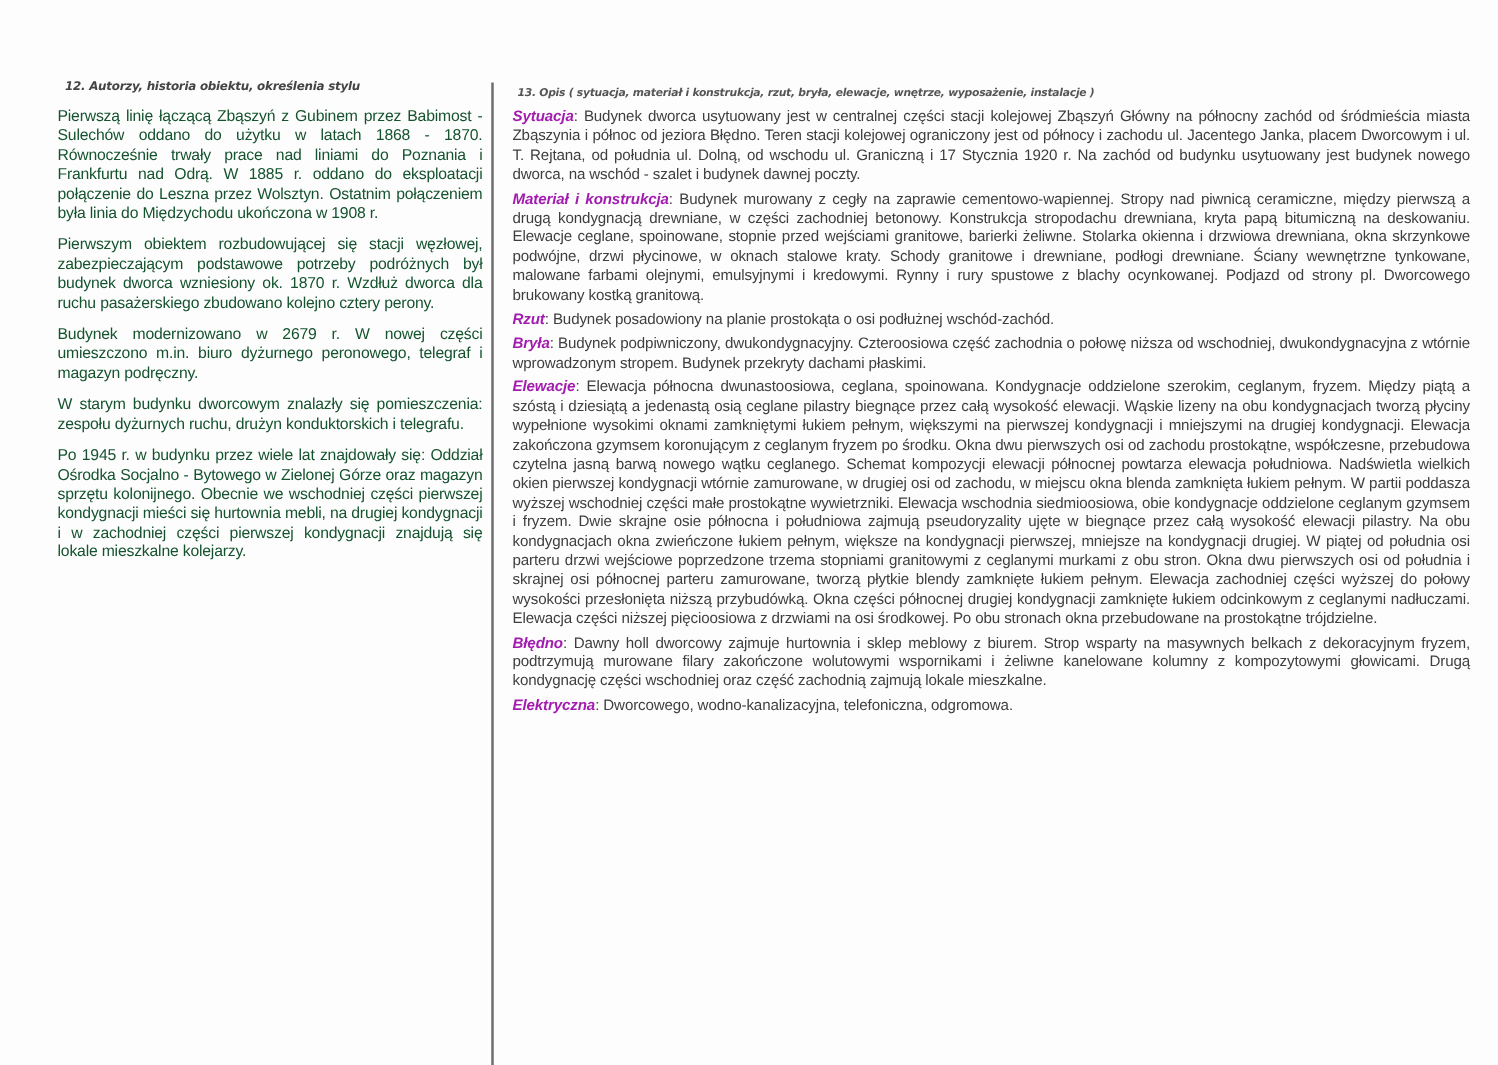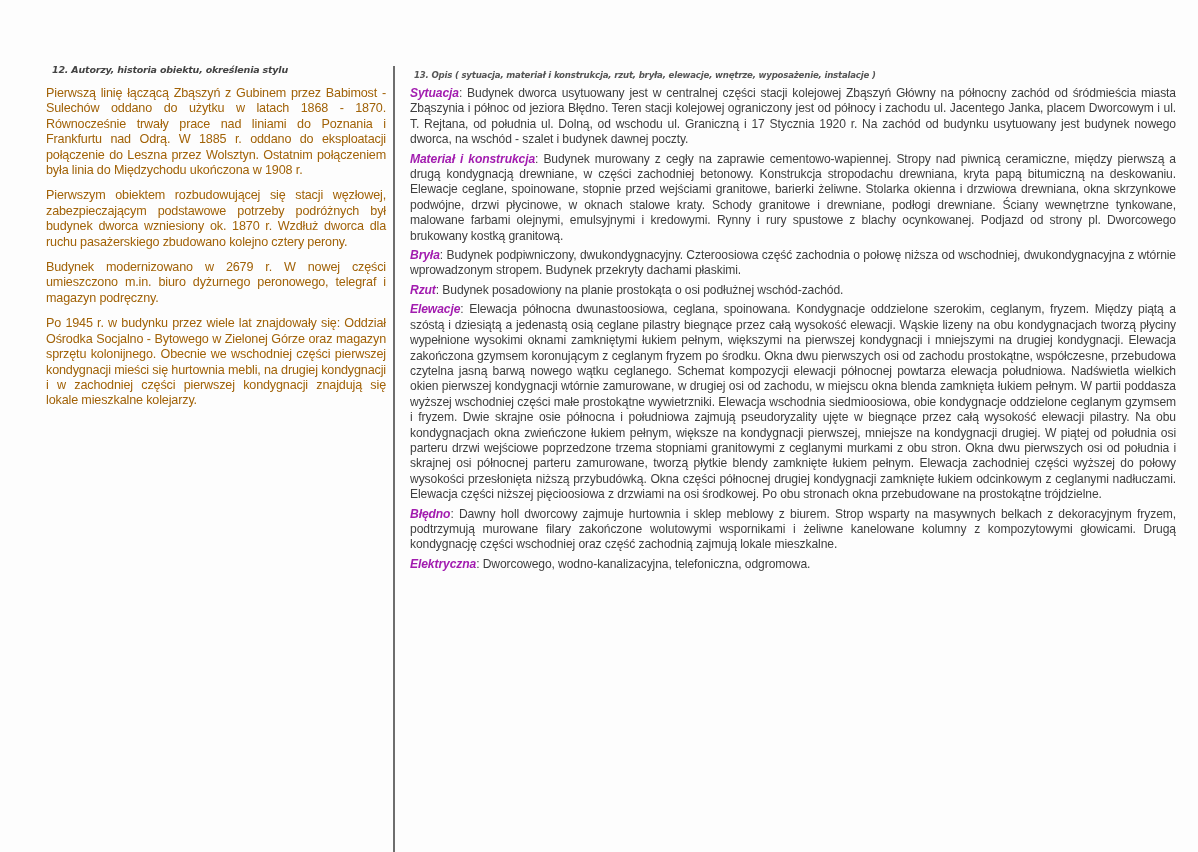--- a/index.html
+++ b/index.html
@@ -50,21 +50,21 @@
       letter-spacing: -0.2px;
       white-space: nowrap;
     }
     .left-col .heading { margin-bottom: 11px; margin-left: 6px; }
     .right-col .heading { margin-bottom: 6px; margin-left: 4px; font-size: 8.6px; color: #555; }
     .left-col p {
       margin: 0 0 10px 0;
       font-size: 12.6px;
       line-height: 15.4px;
       text-align: justify;
-      color: #a16207;
+      color: #14532d;
       letter-spacing: -0.15px;
     }
     .right-col p {
       margin: 0 0 4px 0;
       font-size: 12.1px;
       line-height: 15.4px;
       text-align: justify;
       color: #3e3e3e;
       letter-spacing: -0.1px;
     }
@@ -77,35 +77,36 @@
 </head>
 <body>
 
 <div class="page">
 
   <div class="left-col">
     <div class="heading">12. Autorzy, historia obiektu, określenia stylu</div>
     <p>Pierwszą linię łączącą Zbąszyń z Gubinem przez Babimost - Sulechów oddano do użytku w latach 1868 - 1870. Równocześnie trwały prace nad liniami do Poznania i Frankfurtu nad Odrą. W 1885 r. oddano do eksploatacji połączenie do Leszna przez Wolsztyn. Ostatnim połączeniem była linia do Międzychodu ukończona w 1908 r.</p>
     <p>Pierwszym obiektem rozbudowującej się stacji węzłowej, zabezpieczającym podstawowe potrzeby podróżnych był budynek dworca wzniesiony ok. 1870 r. Wzdłuż dworca dla ruchu pasażerskiego zbudowano kolejno cztery perony.</p>
     <p>Budynek modernizowano w 2679 r. W nowej części umieszczono m.in. biuro dyżurnego peronowego, telegraf i magazyn podręczny.</p>
+    <p>W starym budynku dworcowym znalazły się pomieszczenia: zespołu dyżurnych ruchu, drużyn konduktorskich i telegrafu.</p>
     <p>Po 1945 r. w budynku przez wiele lat znajdowały się: Oddział Ośrodka Socjalno - Bytowego w Zielonej Górze oraz magazyn sprzętu kolonijnego. Obecnie we wschodniej części pierwszej kondygnacji mieści się hurtownia mebli, na drugiej kondygnacji i w zachodniej części pierwszej kondygnacji znajdują się lokale mieszkalne kolejarzy.</p>
   </div>
 
   <div class="divider"></div>
 
   <div class="right-col">
     <div class="heading">13. Opis ( sytuacja, materiał i konstrukcja, rzut, bryła, elewacje, wnętrze, wyposażenie, instalacje )</div>
 
     <p><span class="label">Sytuacja</span><span>: Budynek dworca usytuowany jest w centralnej części stacji kolejowej Zbąszyń Główny na północny zachód od śródmieścia miasta Zbąszynia i północ od jeziora Błędno. Teren stacji kolejowej ograniczony jest od północy i zachodu ul. Jacentego Janka, placem Dworcowym i ul. T. Rejtana, od południa ul. Dolną, od wschodu ul. Graniczną i 17 Stycznia 1920 r. Na zachód od budynku usytuowany jest budynek nowego dworca, na wschód - szalet i budynek dawnej poczty.</span></p>
 
     <p><span class="label">Materiał i konstrukcja</span><span>: Budynek murowany z cegły na zaprawie cementowo-wapiennej. Stropy nad piwnicą ceramiczne, między pierwszą a drugą kondygnacją drewniane, w części zachodniej betonowy. Konstrukcja stropodachu drewniana, kryta papą bitumiczną na deskowaniu. Elewacje ceglane, spoinowane, stopnie przed wejściami granitowe, barierki żeliwne. Stolarka okienna i drzwiowa drewniana, okna skrzynkowe podwójne, drzwi płycinowe, w oknach stalowe kraty. Schody granitowe i drewniane, podłogi drewniane. Ściany wewnętrzne tynkowane, malowane farbami olejnymi, emulsyjnymi i kredowymi. Rynny i rury spustowe z blachy ocynkowanej. Podjazd od strony pl. Dworcowego brukowany kostką granitową.</span></p>
 
+    <p><span class="label">Rzut</span><span>: Budynek posadowiony na planie prostokąta o osi podłużnej wschód-zachód.</span></p>
+
     <p><span class="label">Bryła</span><span>: Budynek podpiwniczony, dwukondygnacyjny. Czteroosiowa część zachodnia o połowę niższa od wschodniej, dwukondygnacyjna z wtórnie wprowadzonym stropem. Budynek przekryty dachami płaskimi.</span></p>
-
-    <p><span class="label">Rzut</span><span>: Budynek posadowiony na planie prostokąta o osi podłużnej wschód-zachód.</span></p>
 
     <p><span class="label">Elewacje</span><span>: Elewacja północna dwunastoosiowa, ceglana, spoinowana. Kondygnacje oddzielone szerokim, ceglanym, fryzem. Między piątą a szóstą i dziesiątą a jedenastą osią ceglane pilastry biegnące przez całą wysokość elewacji. Wąskie lizeny na obu kondygnacjach tworzą płyciny wypełnione wysokimi oknami zamkniętymi łukiem pełnym, większymi na pierwszej kondygnacji i mniejszymi na drugiej kondygnacji. Elewacja zakończona gzymsem koronującym z ceglanym fryzem po środku. Okna dwu pierwszych osi od zachodu prostokątne, współczesne, przebudowa czytelna jasną barwą nowego wątku ceglanego. Schemat kompozycji elewacji północnej powtarza elewacja południowa. Nadświetla wielkich okien pierwszej kondygnacji wtórnie zamurowane, w drugiej osi od zachodu, w miejscu okna blenda zamknięta łukiem pełnym. W partii poddasza wyższej wschodniej części małe prostokątne wywietrzniki. Elewacja wschodnia siedmioosiowa, obie kondygnacje oddzielone ceglanym gzymsem i fryzem. Dwie skrajne osie północna i południowa zajmują pseudoryzality ujęte w biegnące przez całą wysokość elewacji pilastry. Na obu kondygnacjach okna zwieńczone łukiem pełnym, większe na kondygnacji pierwszej, mniejsze na kondygnacji drugiej. W piątej od południa osi parteru drzwi wejściowe poprzedzone trzema stopniami granitowymi z ceglanymi murkami z obu stron. Okna dwu pierwszych osi od południa i skrajnej osi północnej parteru zamurowane, tworzą płytkie blendy zamknięte łukiem pełnym. Elewacja zachodniej części wyższej do połowy wysokości przesłonięta niższą przybudówką. Okna części północnej drugiej kondygnacji zamknięte łukiem odcinkowym z ceglanymi nadłuczami. Elewacja części niższej pięcioosiowa z drzwiami na osi środkowej. Po obu stronach okna przebudowane na prostokątne trójdzielne.</span></p>
 
     <p><span class="label">Błędno</span><span>: Dawny holl dworcowy zajmuje hurtownia i sklep meblowy z biurem. Strop wsparty na masywnych belkach z dekoracyjnym fryzem, podtrzymują murowane filary zakończone wolutowymi wspornikami i  żeliwne kanelowane kolumny z kompozytowymi głowicami. Drugą kondygnację części wschodniej oraz część zachodnią zajmują lokale mieszkalne.</span></p>
 
     <p><span class="label">Elektryczna</span><span>: Dworcowego, wodno-kanalizacyjna, telefoniczna, odgromowa.</span></p>
   </div>
 
 </div>
 

